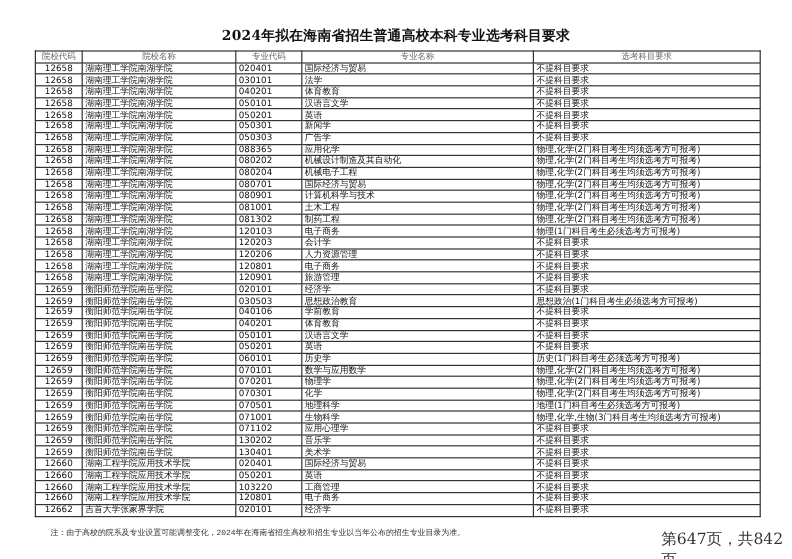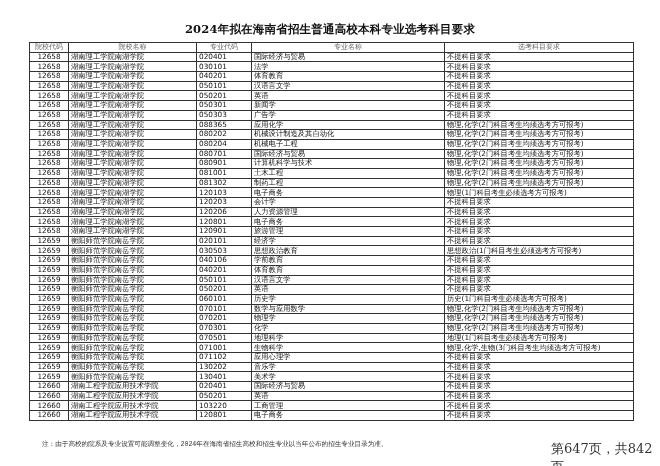--- a/index.html
+++ b/index.html
@@ -301,17 +301,24 @@
         <td class="left">工商管理</td>
         <td class="left">不提科目要求</td>
       </tr>
       <tr>
         <td class="code">12660</td>
         <td class="left">湖南工程学院应用技术学院</td>
         <td class="left">120801</td>
         <td class="left">电子商务</td>
         <td class="left">不提科目要求</td>
       </tr>
+      <tr>
+        <td class="code">12662</td>
+        <td class="left">吉首大学张家界学院</td>
+        <td class="left">020101</td>
+        <td class="left">经济学</td>
+        <td class="left">不提科目要求</td>
+      </tr>
     </tbody>
 </table>
 
 <div class="footer-note">注：由于高校的院系及专业设置可能调整变化，2024年在海南省招生高校和招生专业以当年公布的招生专业目录为准。</div>
 <div class="footer-page">第647页，共842页</div>
 
 </body></html>

